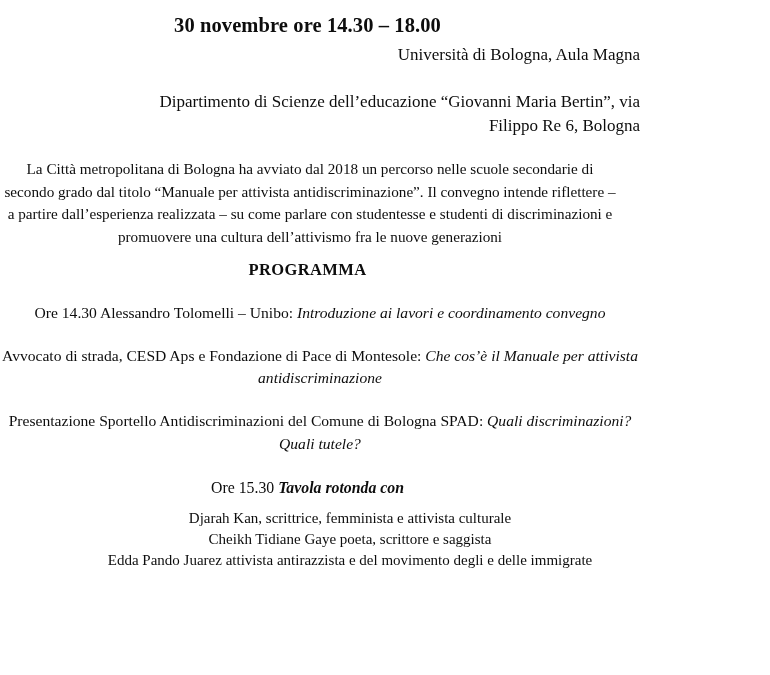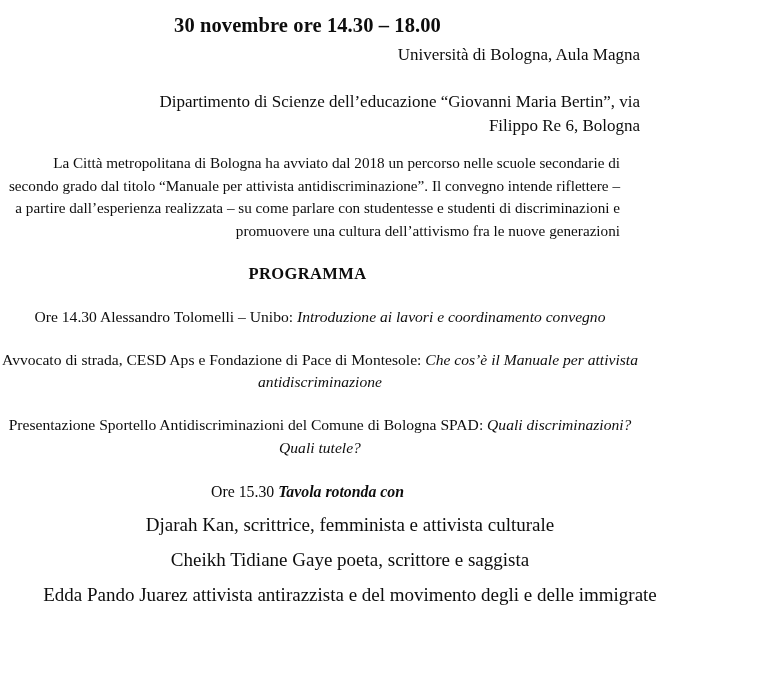--- a/index.html
+++ b/index.html
@@ -38,32 +38,32 @@
     line-height: 1.4;
     margin: 0 auto;
     width: 640px;
   }
   .hdr-venue .l2 { display: block; margin-top: 24px; }
   .hdr-venue .l3 { display: block; }
 
   
   .intro {
     width: 620px;
-    margin: 14px auto 0 auto;
-    text-align: right;
+    margin: 20px auto 0 auto;
+    text-align: center;
     font-size: 15.2px;
     line-height: 1.48;
   }
 
   
   .programma-title {
     text-align: center;
     font-weight: bold;
     font-size: 16.5px;
-    margin: 22px 0 0 0;
+    margin: 12px 0 0 0;
     letter-spacing: 0.4px;
   }
 
   
   .program-list {
     margin: 0;
     padding: 0;
     list-style: none;
   }
   .entry {
@@ -87,23 +87,23 @@
     font-size: 15.8px;
     padding-top: 24px;
   }
   .panel-list {
     margin: 11px 0 0 0;
     padding: 0;
     list-style: none;
   }
   .panelist {
     width: 700px;
-    margin: 8px auto;
+    margin: 0 auto;
     text-align: center;
-    font-size: 19px;
+    font-size: 15px;
     line-height: 1.42;
   }
 </style>
 </head>
 <body style="background: rgb(255, 255, 255); color: rgb(13, 13, 13);">
 
 <div class="page">
 
   <div>
     <div class="hdr-date">30 novembre ore 14.30 – 18.00</div>

